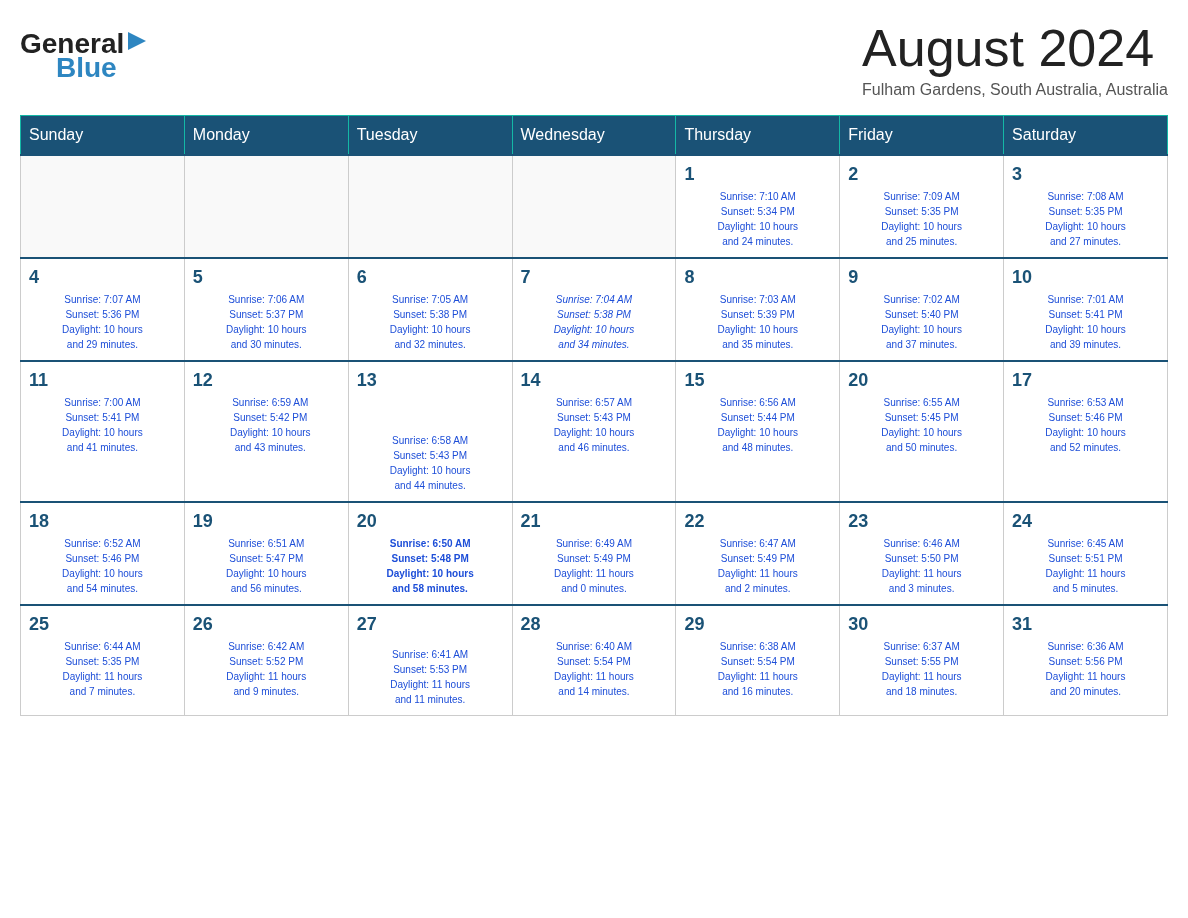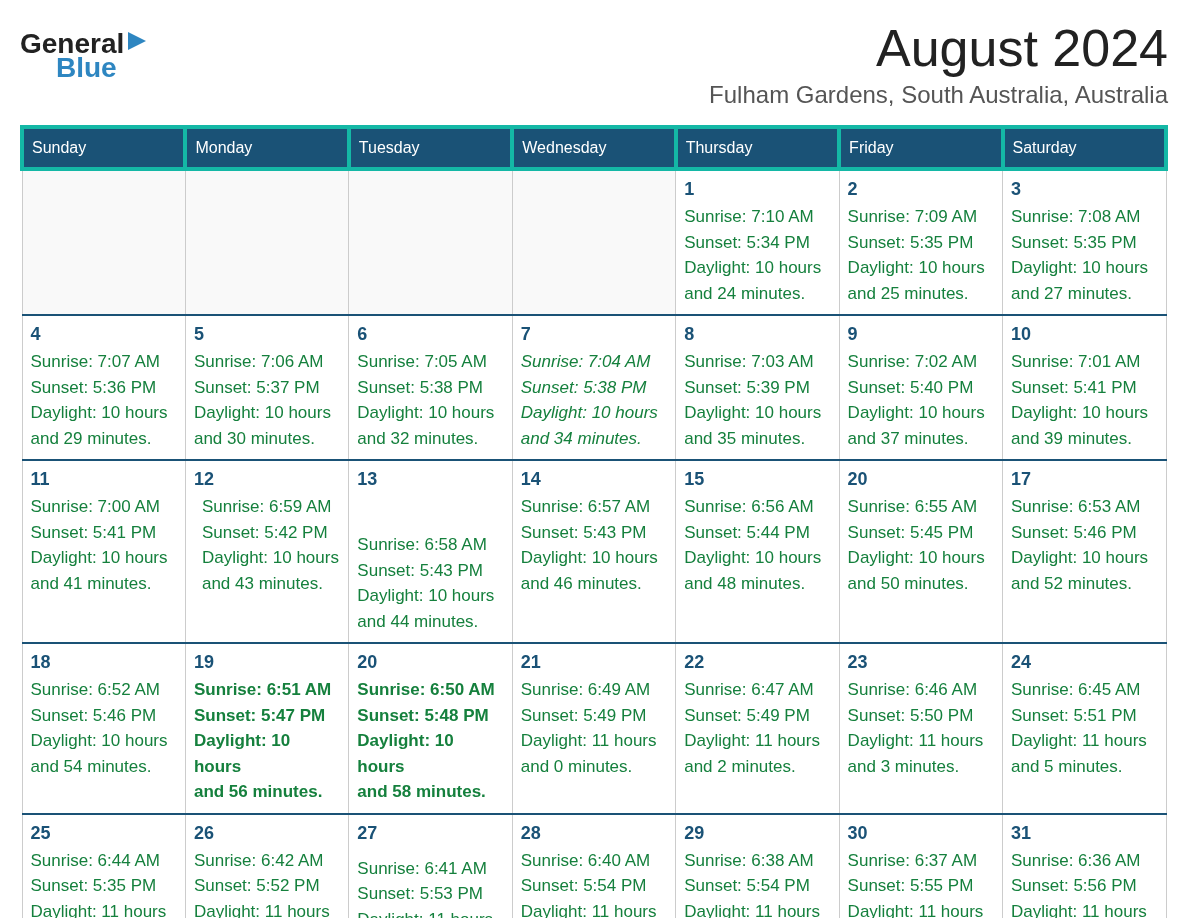--- a/index.html
+++ b/index.html
@@ -34,69 +34,70 @@
     }
     .logo-blue {
       font-size: 28px;
       font-weight: bold;
       color: #2e86c1;
       line-height: 1;
       margin-left: 36px;
       margin-top: -4px;
     }
     .title-area {
-      text-align: right;
+      text-align: left;
     }
     .main-title {
       font-size: 52px;
       font-weight: normal;
       color: #222;
       line-height: 1.1;
     }
     .subtitle {
-      font-size: 24px;
+      font-size: 16px;
       color: #555;
       margin-top: 4px;
     }
     .calendar {
       width: 100%;
       border-collapse: collapse;
       margin-top: 10px;
     }
     .calendar th {
       background-color: #1a5276;
       color: #fff;
       padding: 10px 8px;
       font-size: 16px;
       font-weight: normal;
       text-align: left;
-      border: 4px solid #14b8a6;
+      border: 1px solid #14b8a6;
     }
     .calendar td {
       vertical-align: top;
       padding: 8px;
       border: 1px solid #ccc;
       width: 14.28%;
       font-size: 13px;
       color: #333;
       min-height: 100px;
     }
     .calendar td.empty {
       background: #f9f9f9;
     }
     .day-number {
       font-size: 18px;
       font-weight: bold;
       color: #1a5276;
       margin-bottom: 4px;
     }
     .day-info {
-      font-size: 17px;
+      font-size: 10px;
       line-height: 1.5;
-      color: #15803d;
+      color: #1d4ed8;
+      text-align: center;
     }
     tr.week-row td {
       border-top: 2px solid #1a5276;
     }
   </style>
 </head>
 <body>
 
 <div class="header-area">
   <div class="logo">
@@ -263,21 +264,21 @@
       <tr class="week-row">
         <td>
           <div class="day-number">18</div>
           <div class="day-info" style="white-space: pre-line;">Sunrise: 6:52 AM
 Sunset: 5:46 PM
 Daylight: 10 hours
 and 54 minutes.</div>
         </td>
         <td>
           <div class="day-number">19</div>
-          <div class="day-info" style="white-space: pre-line; font-weight: bold;">Sunrise: 6:51 AM
+          <div class="day-info" style="white-space: pre-line;">Sunrise: 6:51 AM
 Sunset: 5:47 PM
 Daylight: 10 hours
 and 56 minutes.</div>
         </td>
         <td>
           <div class="day-number">20</div>
           <div class="day-info" style="white-space: pre-line; font-weight: bold;">Sunrise: 6:50 AM
 Sunset: 5:48 PM
 Daylight: 10 hours
 and 58 minutes.</div>

